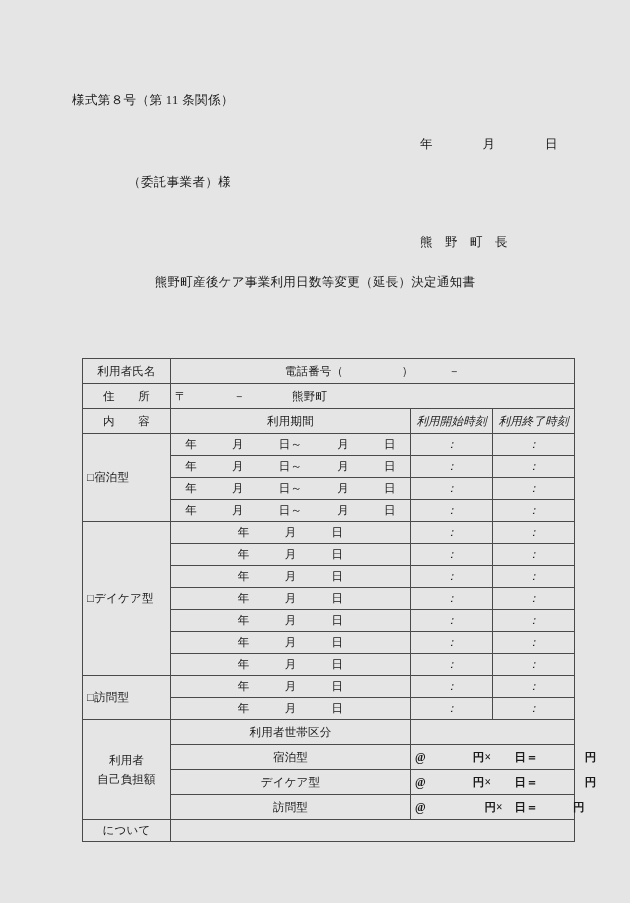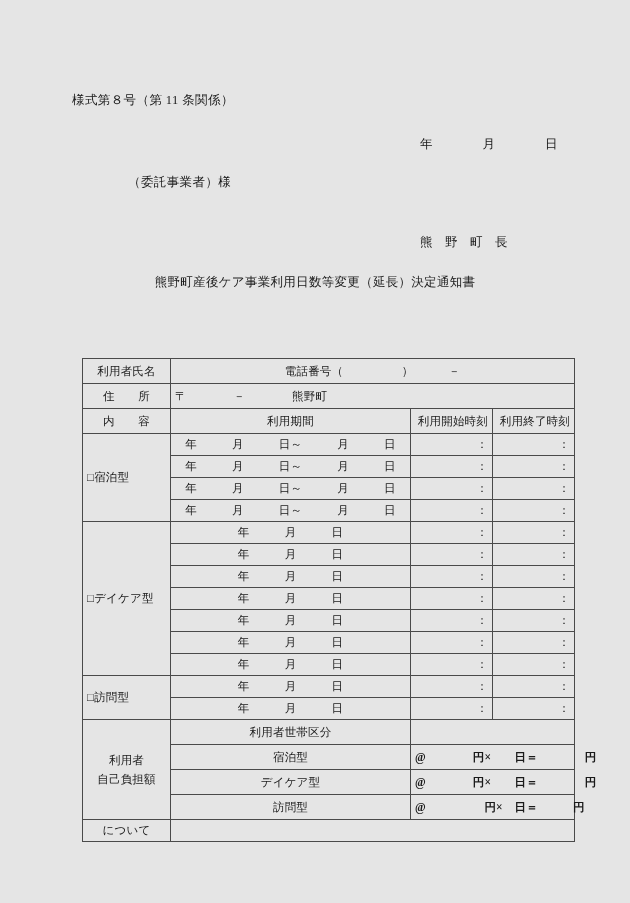--- a/index.html
+++ b/index.html
@@ -88,21 +88,21 @@
     border: 1px solid #4a4a4a;
     padding: 0 4px;
     height: 21px;
     vertical-align: middle;
     white-space: pre;
     letter-spacing: 0.2px;
   }
   .c-label       { width: 88px;  text-align: center; }
   .c-sublabel    { width: 134px; text-align: center; }
   .c-period      { text-align: center; }
-  .c-time        { width: 82px;  text-align: right; }
+  .c-time        { width: 82px;  text-align: center; font-style: italic; }
 
   .row-tall td   { height: 24px; }
   .addr-cell     { text-align: left; padding-left: 8px; }
   .phone-cell    { text-align: center; }
   .type-label    { text-align: left; }
   .fee-label     { text-align: center; line-height: 19px; }
   .fee-value     { text-align: right; padding-left: 10px; font-weight: bold; }
   .note-cell     { height: 60px; }
   .note-label    { text-align: center; }
 </style>

